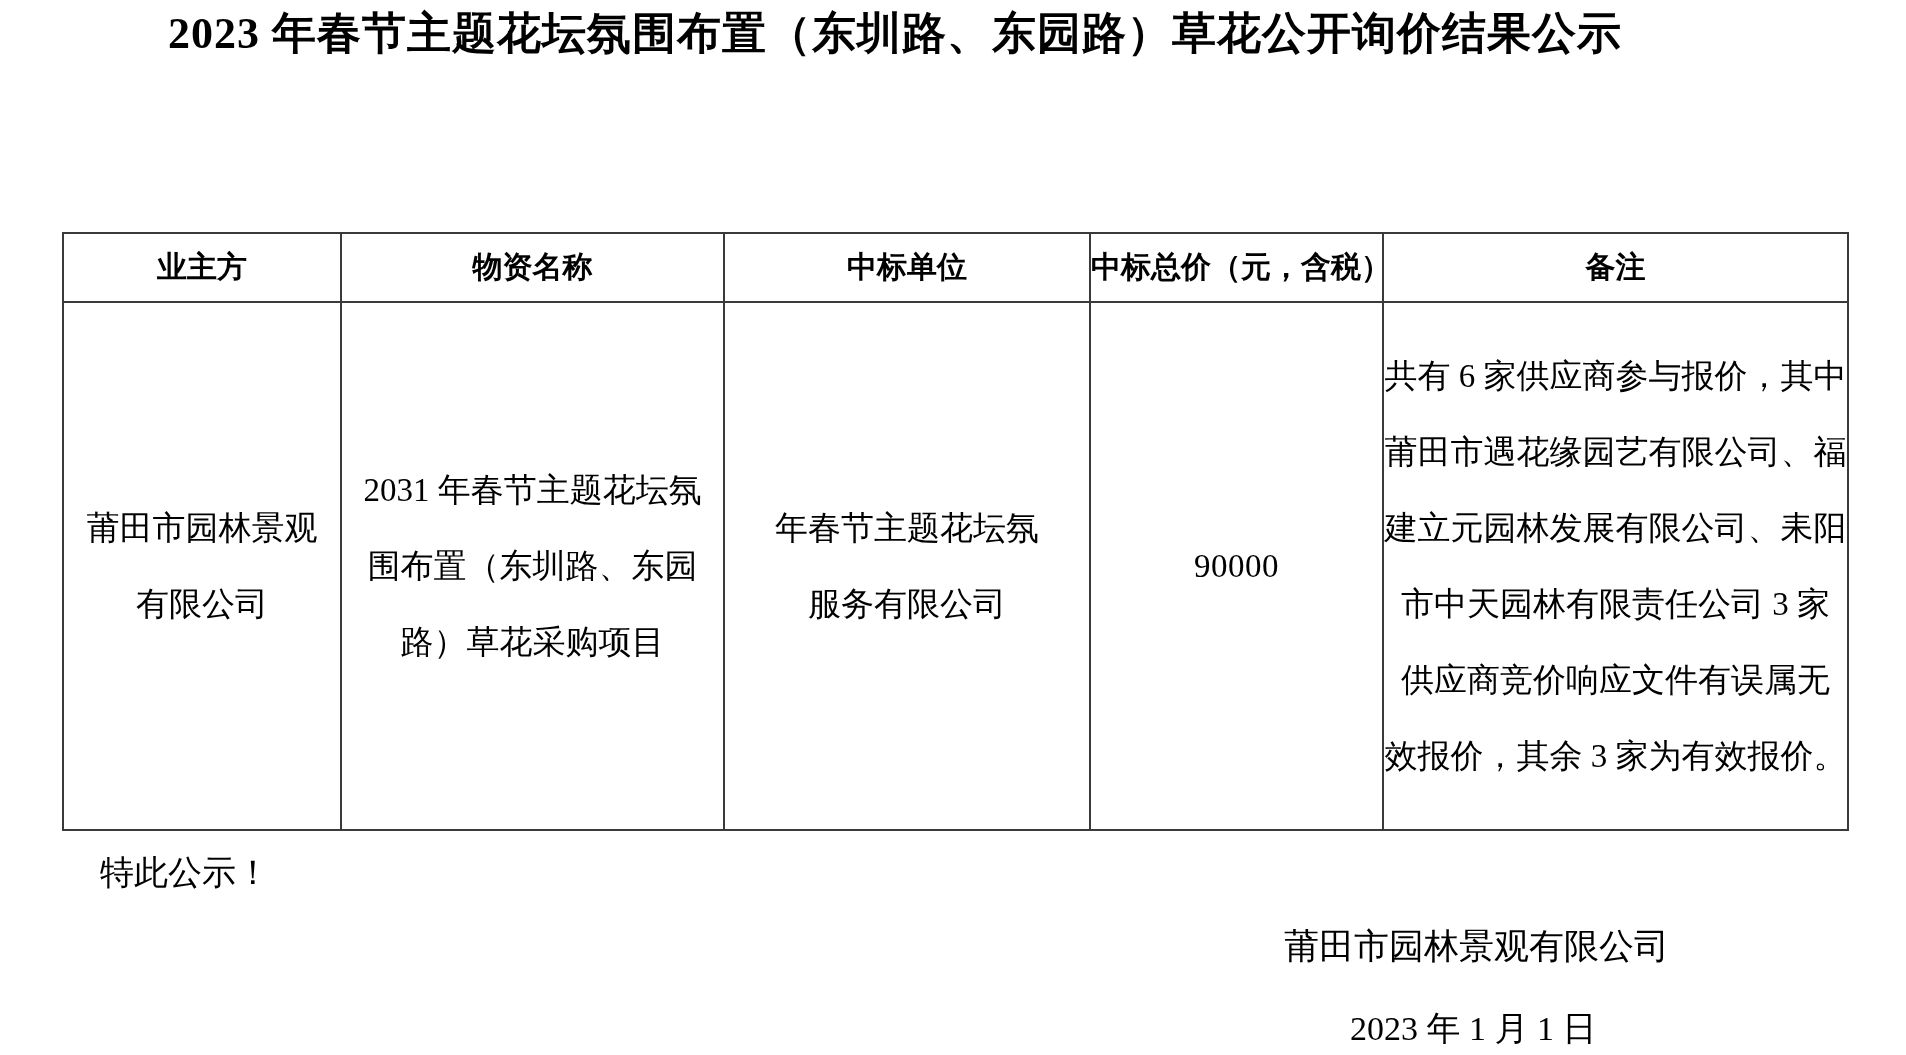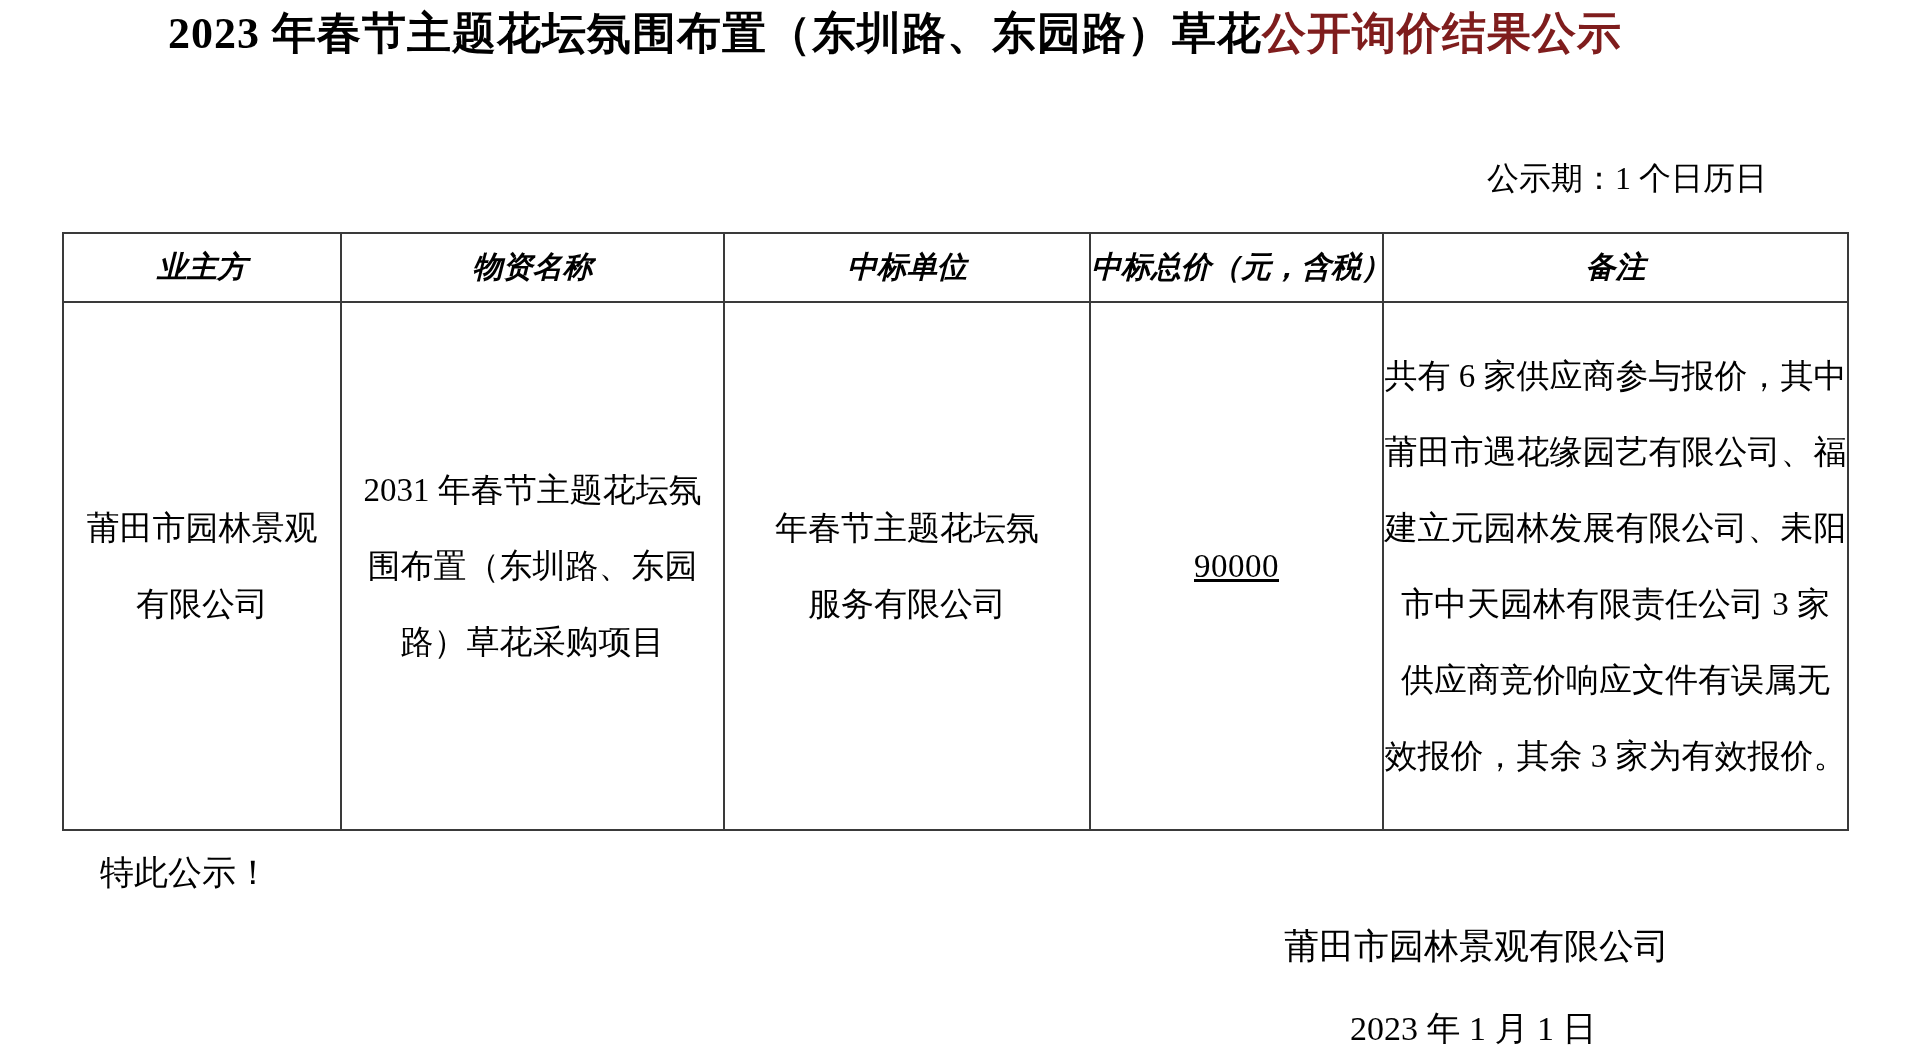--- a/index.html
+++ b/index.html
@@ -21,21 +21,21 @@
     position: absolute;
     left: 62px; top: 4px; width: 1666px;
     text-align: center;
     font-family: "Liberation Serif", serif;
     font-weight: 700;
     font-size: 44px;
     line-height: 58px;
     letter-spacing: 1px;
     white-space: nowrap;
   }
-  .doc-title .t2 { color: #7f1d1d; font-family: "Liberation Sans", sans-serif; }
+  .doc-title .t2 { color: #000000; font-family: "Liberation Sans", sans-serif; }
 
   
   .period {
     position: absolute;
     top: 156px; right: 139px;
     font-size: 32px;
     line-height: 44px;
     white-space: nowrap;
   }
 
@@ -51,35 +51,35 @@
   table.results col.c2 { width: 383px; }
   table.results col.c3 { width: 366px; }
   table.results col.c4 { width: 293px; }
   table.results col.c5 { width: 465px; }
   table.results th, table.results td {
     border: 2px solid #3a3a3a;
     text-align: center;
     vertical-align: middle;
     overflow: hidden;
   }
-  table.results thead tr { height: 69px; font-style: italic; }
+  table.results thead tr { height: 69px; }
   table.results th {
     font-family: "Liberation Sans", sans-serif;
     font-weight: 700;
     font-size: 30px;
     white-space: nowrap;
   }
   table.results tbody tr { height: 528px; }
   table.results td {
     font-size: 33px;
     line-height: 76px;
     white-space: pre-line;
     margin-top: 36px;
   }
-  td.price-cell { font-size: 33px; letter-spacing: 0.5px; text-decoration: underline; }
+  td.price-cell { font-size: 33px; letter-spacing: 0.5px; }
 
   
   .closing-note {
     position: absolute;
     left: 100px; top: 852px;
     font-family: Liberation Mono, monospace;
     font-size: 34px;
     line-height: 46px;
     white-space: nowrap;
   }
@@ -99,21 +99,20 @@
     white-space: nowrap;
   }
 </style>
 </head>
 <body>
 
 <div id="page">
 
   <h1 class="doc-title"><span class="t1">2023 年春节主题花坛氛围布置（东圳路、东园路）草花</span><span class="t2">公开询价结果公示</span></h1>
 
-  <div class="period">公示期：1 个日历日</div>
 
   <table class="results">
     <colgroup>
       <col class="c1">
         <col class="c2">
         <col class="c3">
         <col class="c4">
         <col class="c5">
     </colgroup>
     <thead>

